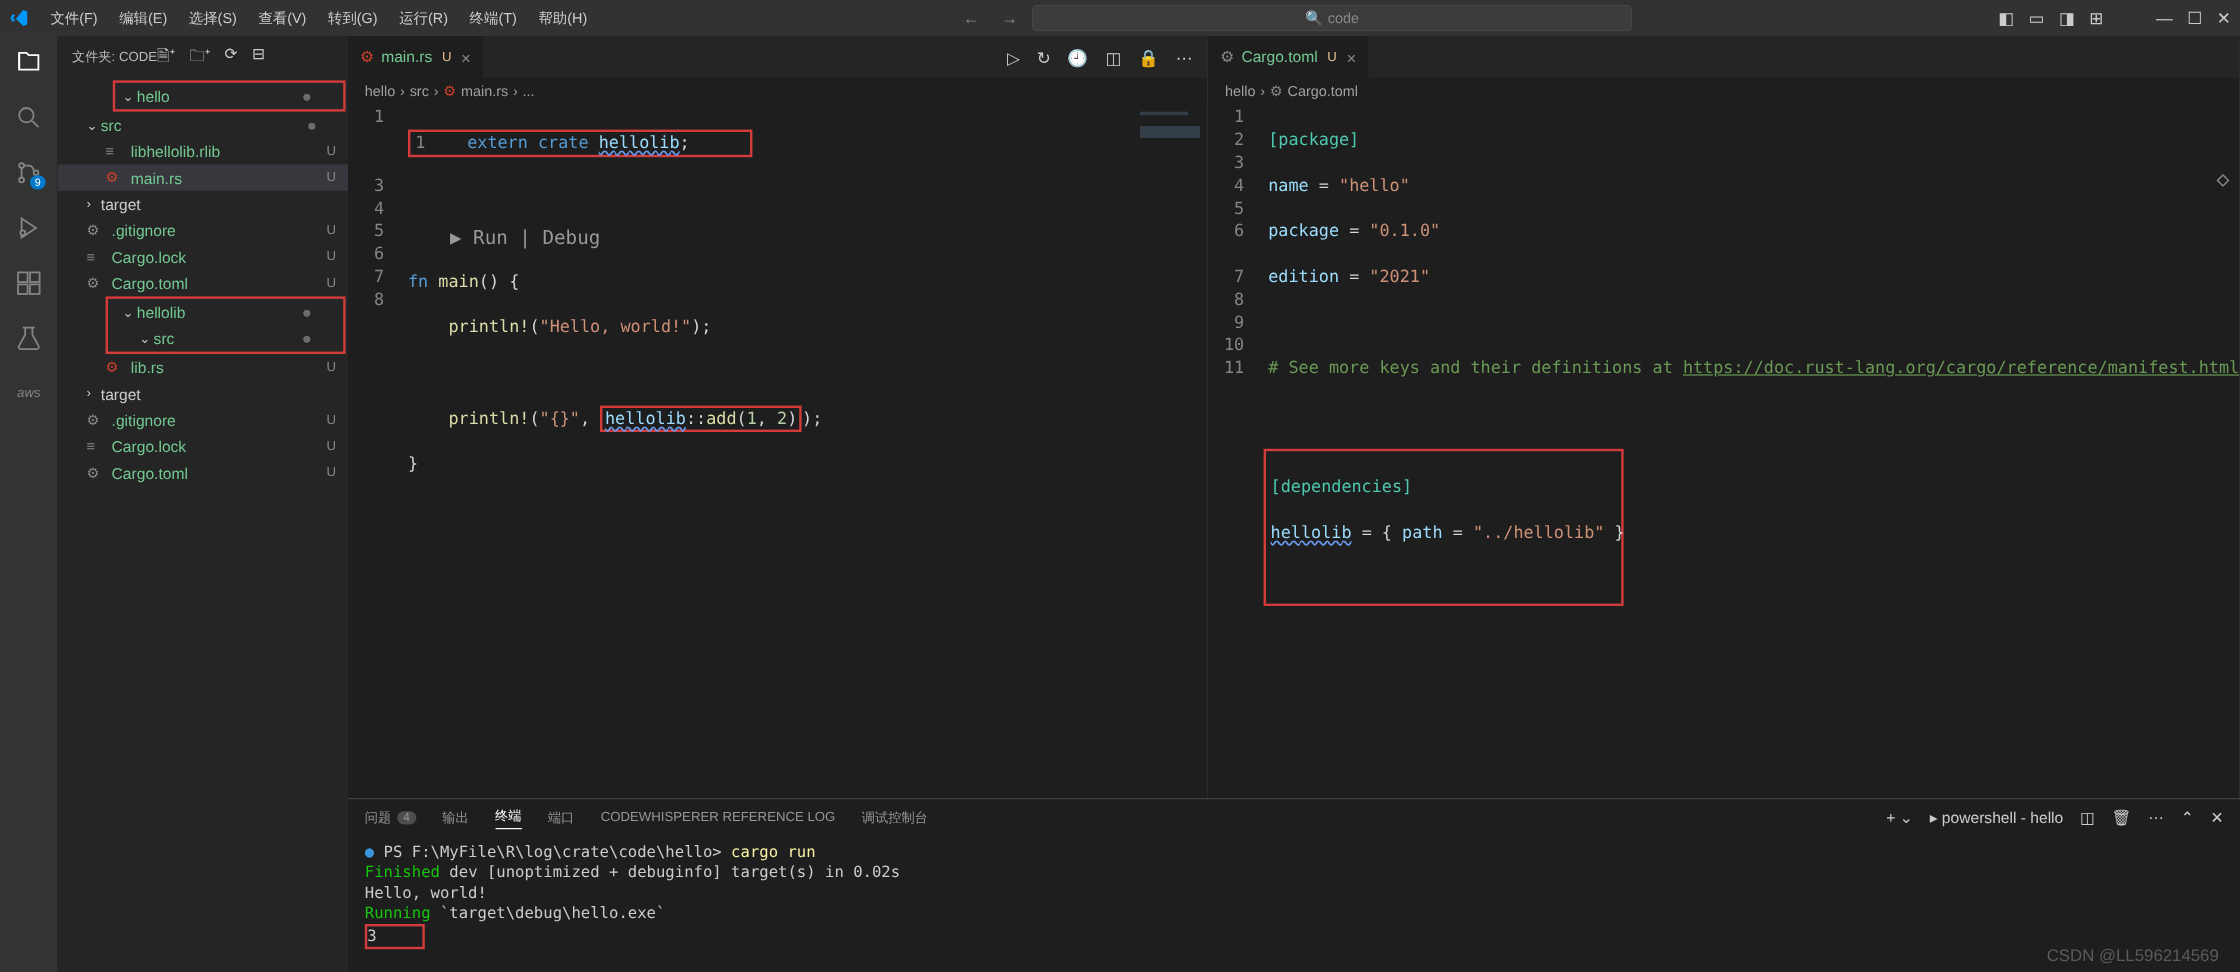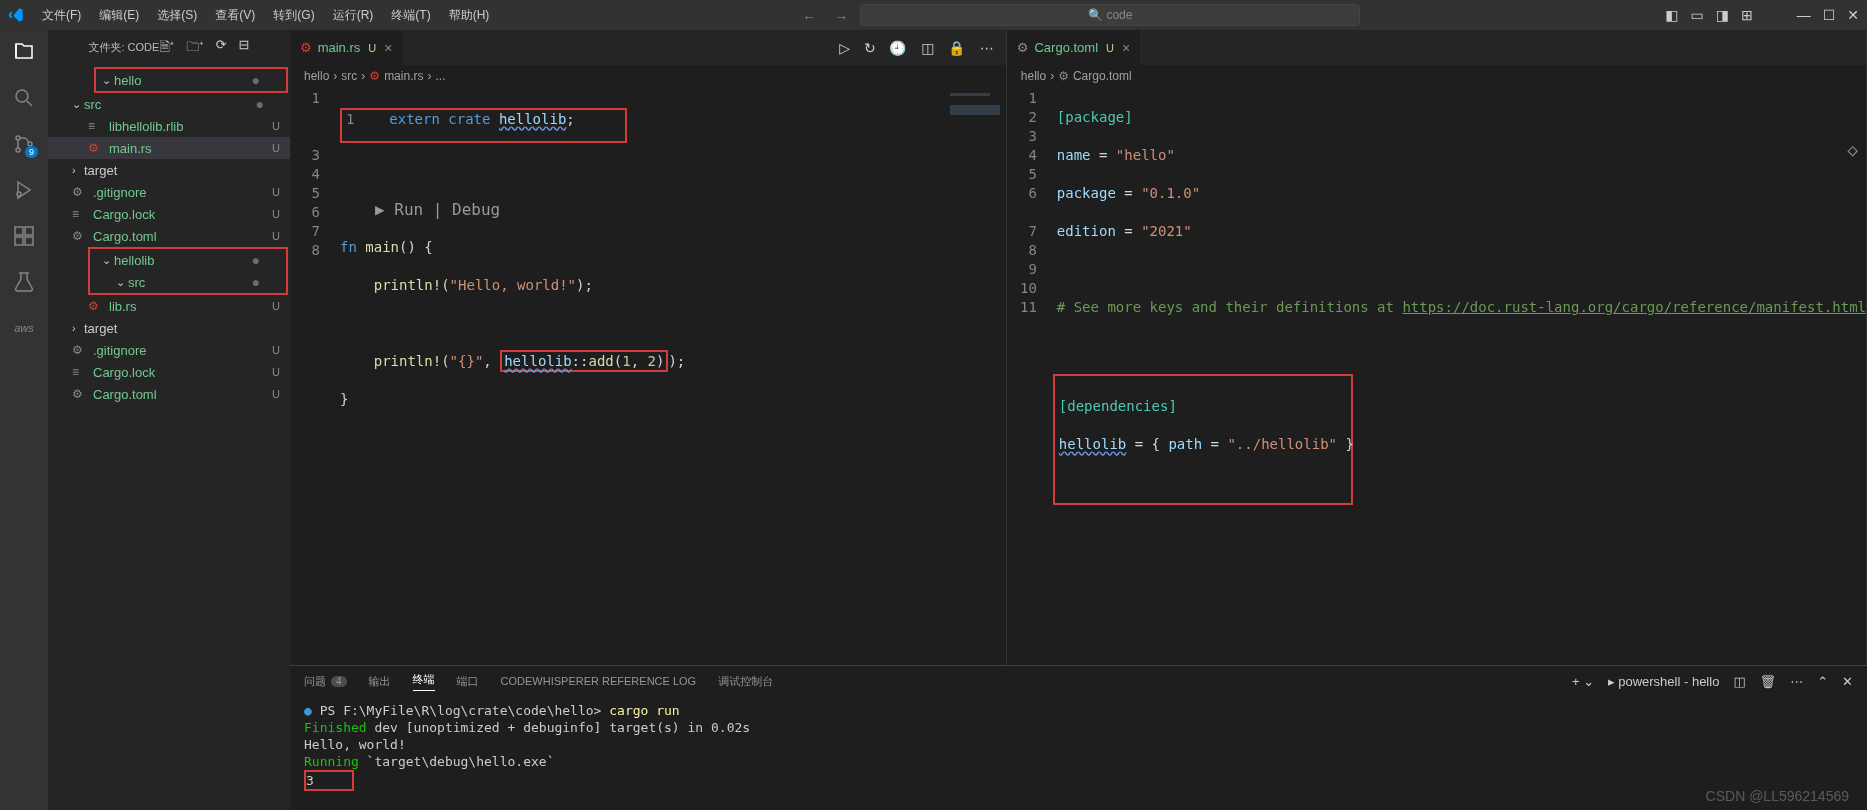--- a/index.html
+++ b/index.html
@@ -11,21 +11,21 @@
 .title-center { flex: 1; display: flex; justify-content: center; align-items: center; gap: 12px; }
 .nav-arrows { display: flex; gap: 18px; color: #888; font-size: 14px; }
 .search-box { width: 500px; height: 22px; background: #3c3c3c; border: 1px solid #454545; border-radius: 4px; display: flex; align-items: center; justify-content: center; font-size: 12px; color: #888; }
 .title-right { display: flex; gap: 12px; align-items: center; color: #ccc; font-size: 14px; }
 .main-area { display: flex; height: calc(100% - 30px); }
 .activity-bar { width: 48px; background: #333333; display: flex; flex-direction: column; align-items: center; padding-top: 10px; gap: 22px; color: #858585; }
 .activity-icon { width: 24px; height: 24px; cursor: pointer; display: flex; align-items: center; justify-content: center; position: relative; }
 .activity-icon.active { color: #fff; }
 .badge { position: absolute; bottom: -2px; right: -2px; background: #007acc; color: #fff; border-radius: 8px; font-size: 9px; padding: 1px 4px; }
 .sidebar { width: 242px; background: #252526; display: flex; flex-direction: column; }
-.sidebar-header { height: 35px; display: flex; align-items: center; justify-content: center; padding: 0 12px; font-size: 11px; color: #bbbbbb; }
+.sidebar-header { height: 35px; display: flex; align-items: center; justify-content: flex-start; padding: 0 12px; font-size: 11px; color: #bbbbbb; }
 .sidebar-actions { display: flex; gap: 12px; color: #ccc; font-size: 13px; }
 .tree { flex: 1; overflow: auto; padding-top: 2px; }
 .tree-item { display: flex; align-items: center; height: 22px; padding-left: 10px; cursor: pointer; font-size: 13px; position: relative; }
 .tree-item.selected { background: #37373d; }
 .tree-item .chev { width: 12px; color: #ccc; font-size: 11px; }
 .tree-item .icon { width: 16px; margin-right: 5px; font-size: 12px; }
 .tree-item .label { flex: 1; }
 .tree-item .status { color: #888; position: absolute; right: 10px; font-size: 11px; }
 .tree-item .dot { color: #6c6c6c; position: absolute; right: 26px; font-size: 14px; }
 .indent-1 { padding-left: 24px; }
@@ -272,21 +272,21 @@
               <div>&nbsp;</div>
               <div>&nbsp;</div>
               <div>3</div>
               <div>4</div>
               <div>5</div>
               <div>6</div>
               <div>7</div>
               <div>8</div>
             </div>
           <div class="code-area">
-<div><span class="red-box" style="display:inline-block;padding:0 50px 12px 4px;"><span style="color:#858585;margin-right:18px;">1</span>  <span class="kw">extern</span> <span class="kw">crate</span> <span class="ident squiggle">hellolib</span><span class="punct">;</span></span></div>
+<div><span class="red-box" style="display:inline-block;padding:0 50px 0 4px;"><span style="color:#858585;margin-right:18px;">1</span>  <span class="kw">extern</span> <span class="kw">crate</span> <span class="ident squiggle">hellolib</span><span class="punct">;</span></span></div>
 <div>&nbsp;</div>
 <div class="codelens">▶ Run | Debug</div>
 <div><span class="kw">fn</span> <span class="fn">main</span><span class="punct">() {</span></div>
 <div>    <span class="fn">println!</span><span class="punct">(</span><span class="str">"Hello, world!"</span><span class="punct">);</span></div>
 <div>&nbsp;</div>
 <div>    <span class="fn">println!</span><span class="punct">(</span><span class="str">"{}"</span><span class="punct">, </span><span class="red-box" style="padding:1px 2px;"><span class="ident squiggle">hellolib</span><span class="punct">::</span><span class="fn">add</span><span class="punct">(</span><span class="num">1</span><span class="punct">, </span><span class="num">2</span><span class="punct">)</span></span><span class="punct">);</span></div>
 <div><span class="punct">}</span></div>
           </div>
           <div class="minimap">
               <div class="minimap-blob" style="top:6px;left:4px;width:40px;height:3px;"></div>

